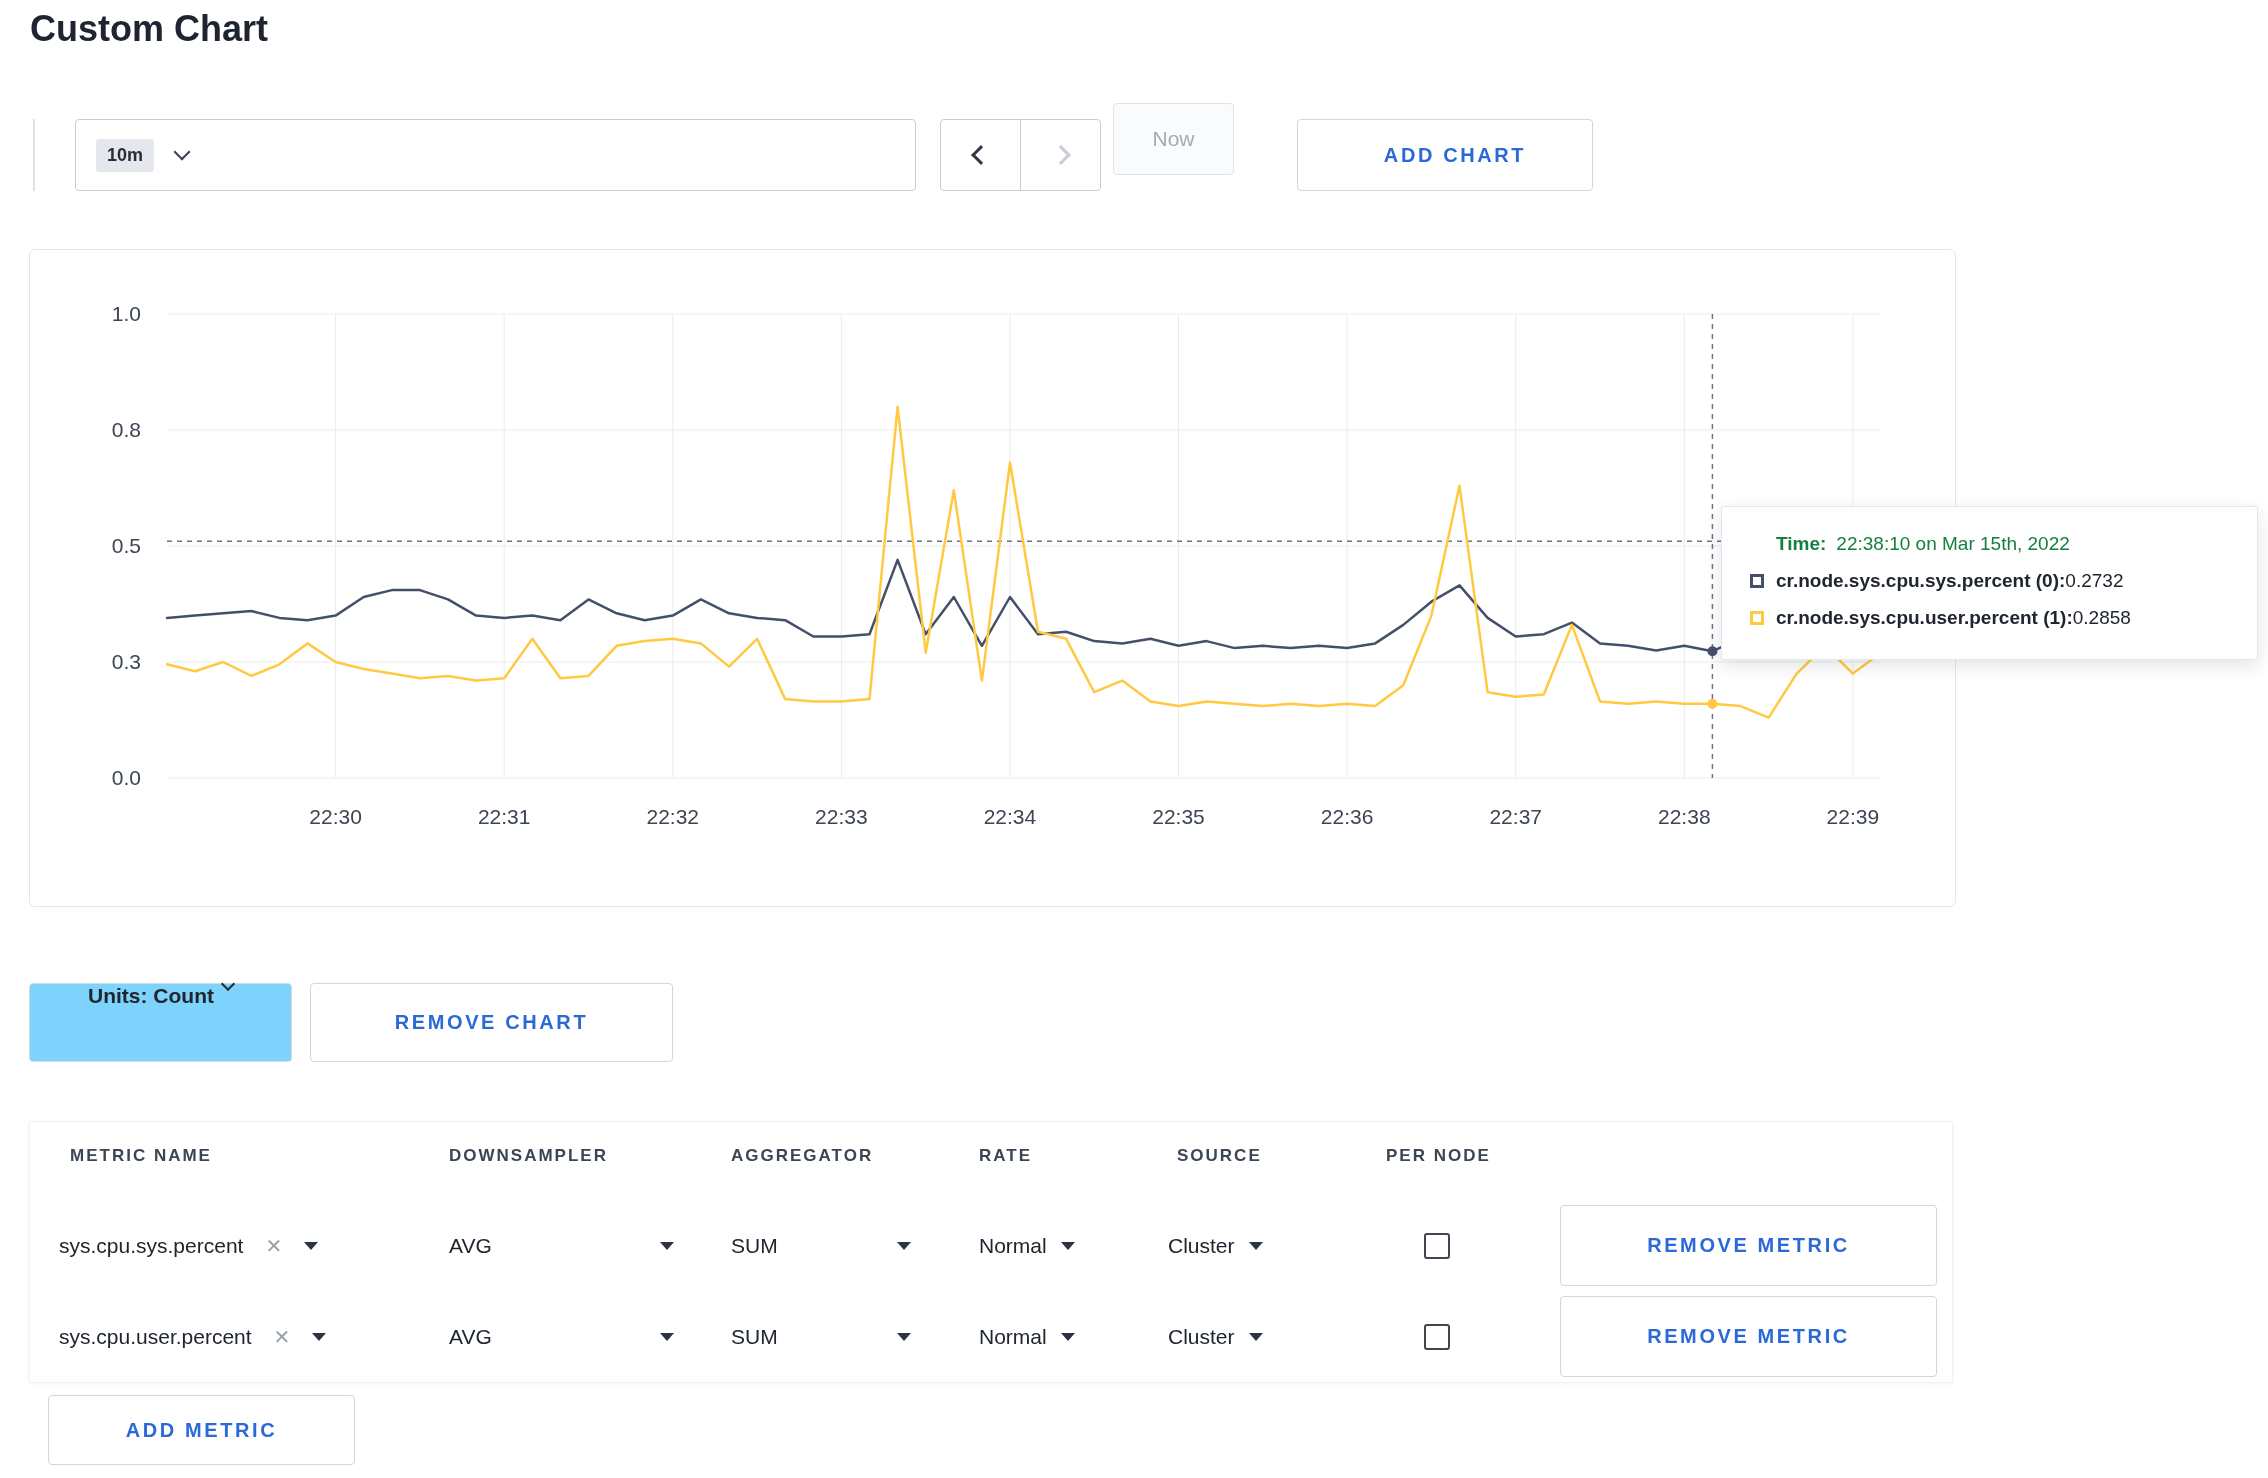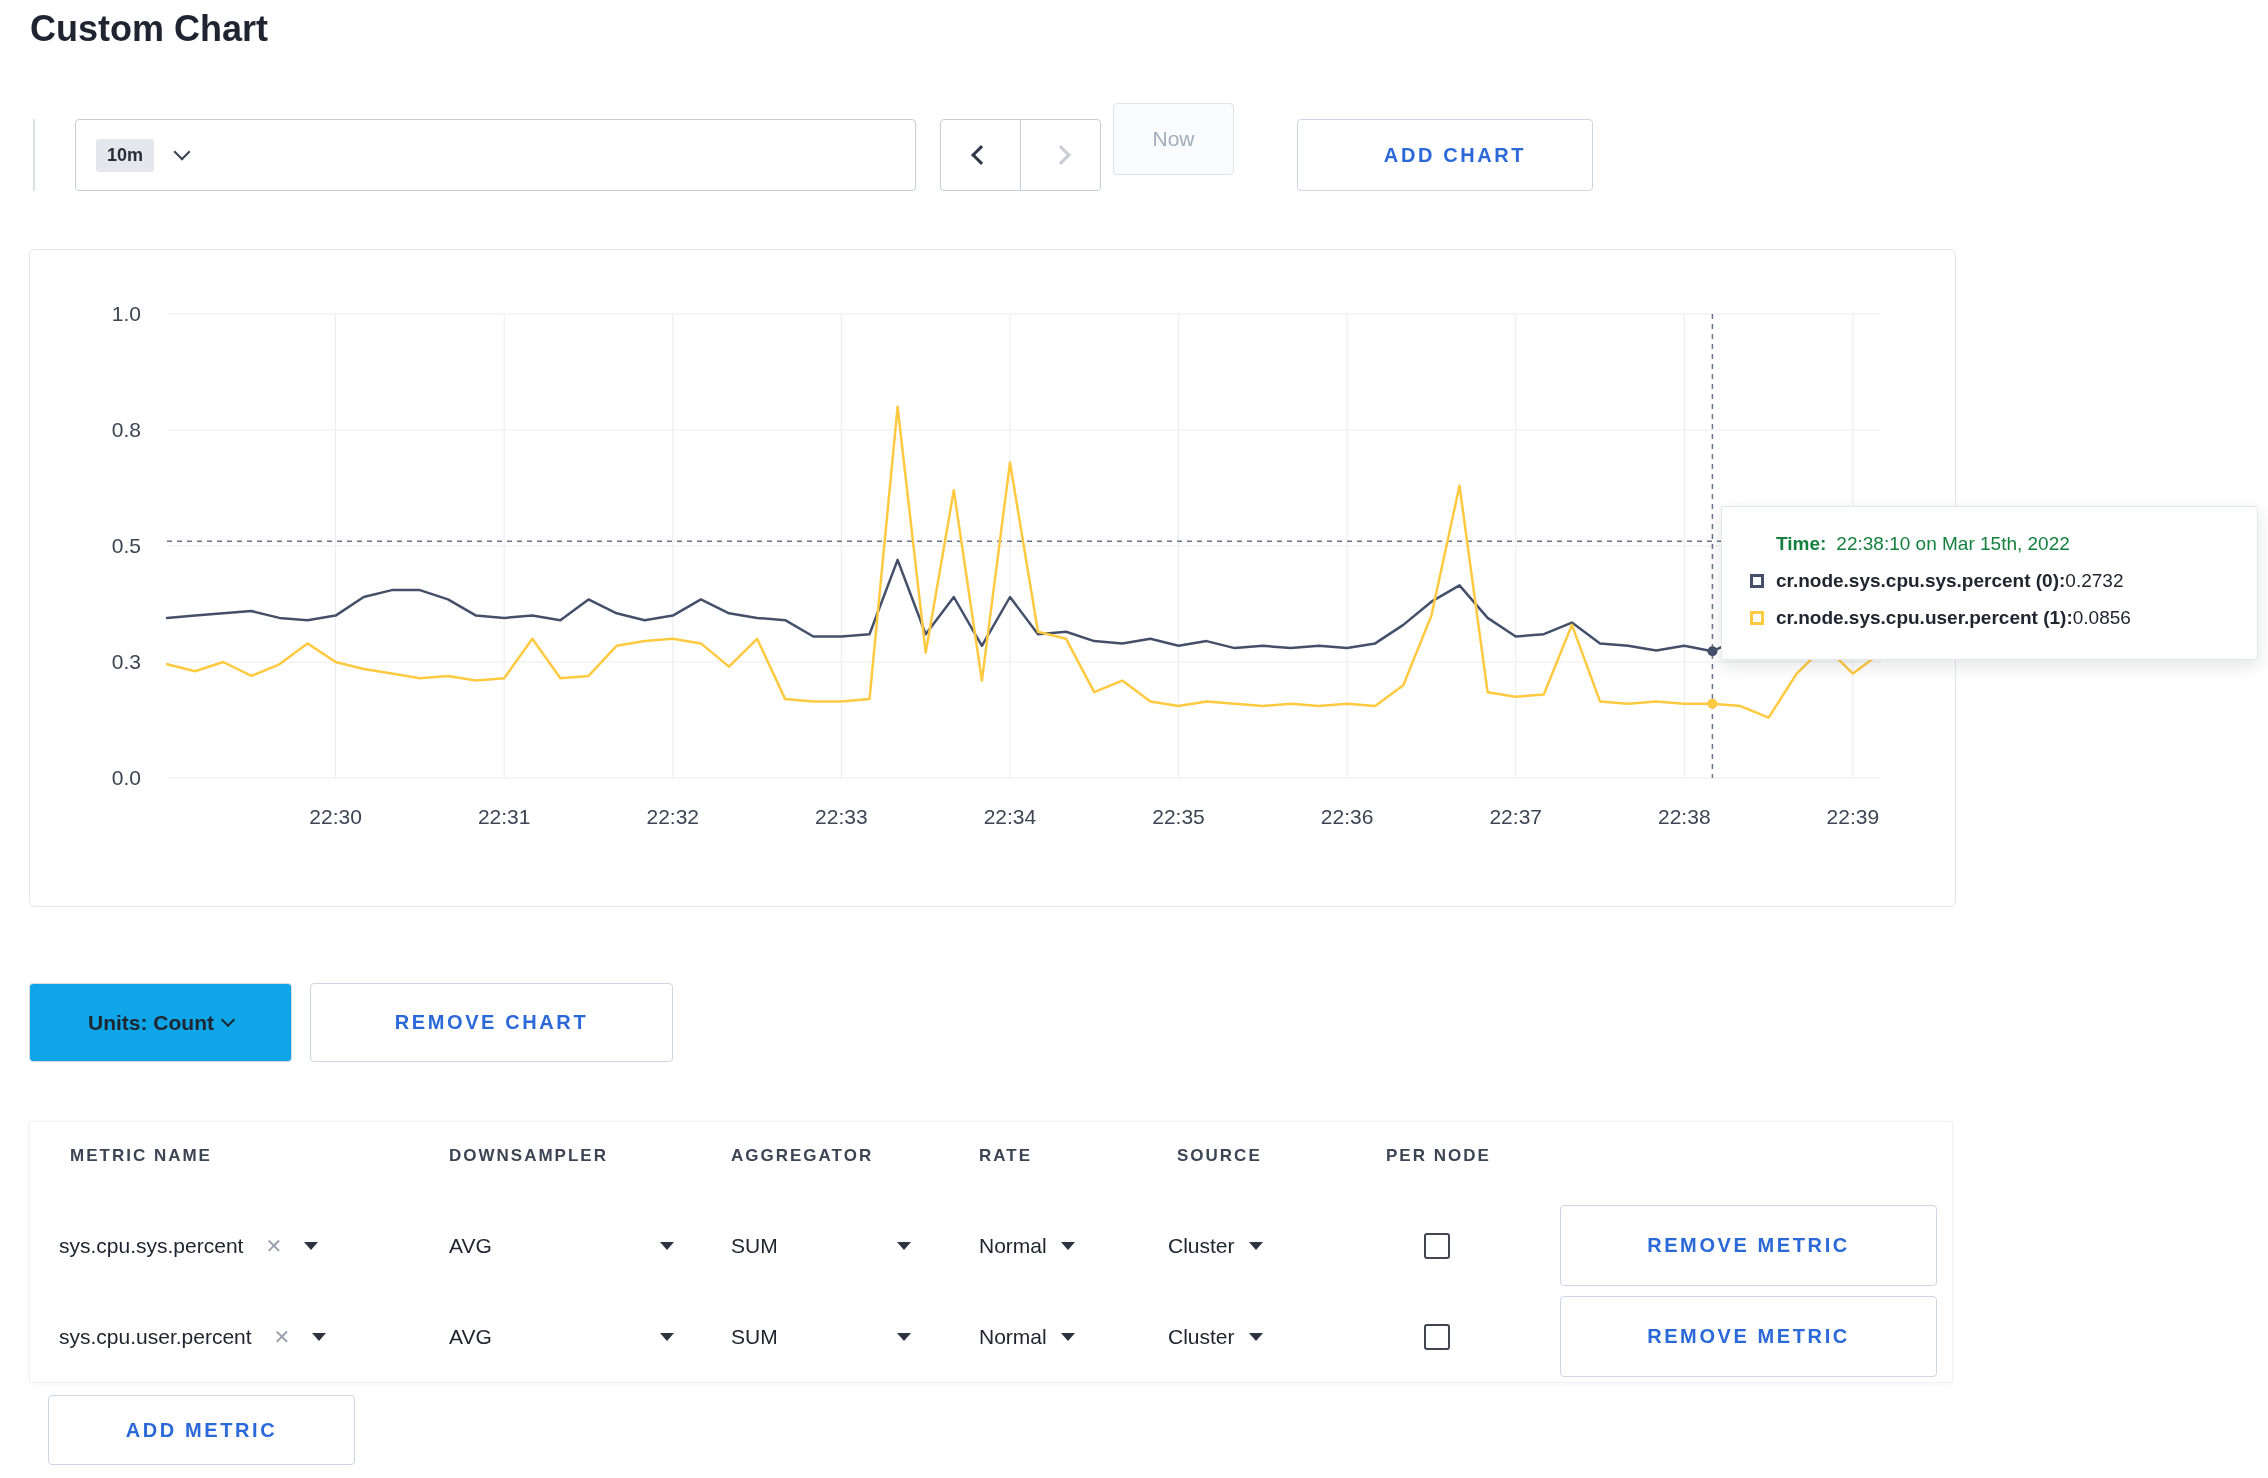--- a/index.html
+++ b/index.html
@@ -44,22 +44,22 @@
   .tooltip { left:1721px; top:506px; width:537px; background:#fff; border:1px solid #e3e7ec;
     border-radius:2px; box-shadow:0 6px 18px rgba(30,40,60,0.12); padding:26px 28px 30px; z-index:5; }
   .tt-time { margin-left:26px; font-size:19px; color:#15803d; }
   .tt-label { font-weight:700; margin-right:10px; }
   .tt-row { display:flex; align-items:center; margin-top:15px; }
   .tt-sq { width:14px; height:14px; border:3px solid #000; background:#fff; margin-right:12px; flex:none; }
   .tt-series-label { font-weight:700; font-size:19px; }
   .tt-val { margin-left:0; font-size:19px; }
 
   
-  .units-btn { left:29px; top:983px; width:263px; height:79px; background:#0ea5e9;
-    border:1px solid #d6dbe2; border-radius:4px; display:flex; align-items:center;
+  .units-btn { left:29px; top:983px; width:263px; height:79px; background:#7dd3fc;
+    border:1px solid #d6dbe2; border-radius:4px; display:flex; align-items:flex-start;
     justify-content:center; gap:9px; font-size:21px; font-weight:700; cursor:pointer; }
   .units-chev { width:10px; height:10px; border-right:2px solid #20262f; border-bottom:2px solid #20262f; transform:rotate(45deg); margin-top:-5px; }
   .remove-chart-btn { left:310px; top:983px; width:363px; height:79px; }
 
   
   .metrics-card { left:29px; top:1121px; width:1924px; height:262px; background:#fff;
     border:1px solid #f0f2f6; border-radius:2px; box-shadow:0 1px 4px rgba(40,50,70,0.05); }
   .th { position:absolute; top:24px; font-size:17px; font-weight:700; letter-spacing:2px; color:#3b4554; }
   .th0{left:40px} .th1{left:419px} .th2{left:701px} .th3{left:949px} .th4{left:1147px} .th5{left:1356px}
   .mrow { position:absolute; left:0; width:100%; height:81px; }
@@ -148,21 +148,21 @@
     <span class="tt-label">Time:</span><span>22:38:10 on Mar 15th, 2022</span>
   </div>
   <div class="tt-row">
     <span class="tt-sq" style="border-color: rgb(68, 80, 106);"></span>
     <span class="tt-series-label">cr.node.sys.cpu.sys.percent (0):</span>
     <span class="tt-val">0.2732</span>
   </div>
   <div class="tt-row">
     <span class="tt-sq" style="border-color: rgb(255, 201, 64);"></span>
     <span class="tt-series-label">cr.node.sys.cpu.user.percent (1):</span>
-    <span class="tt-val">0.0856</span>
+    <span class="tt-val">0.2858</span>
   </div>
 </div>
 
 <div class="abs units-btn">
   <span>Units: Count</span>
   <span class="chev units-chev"></span>
 </div>
 <button class="abs blue-btn remove-chart-btn">REMOVE CHART</button>
 
 <div class="abs metrics-card">

